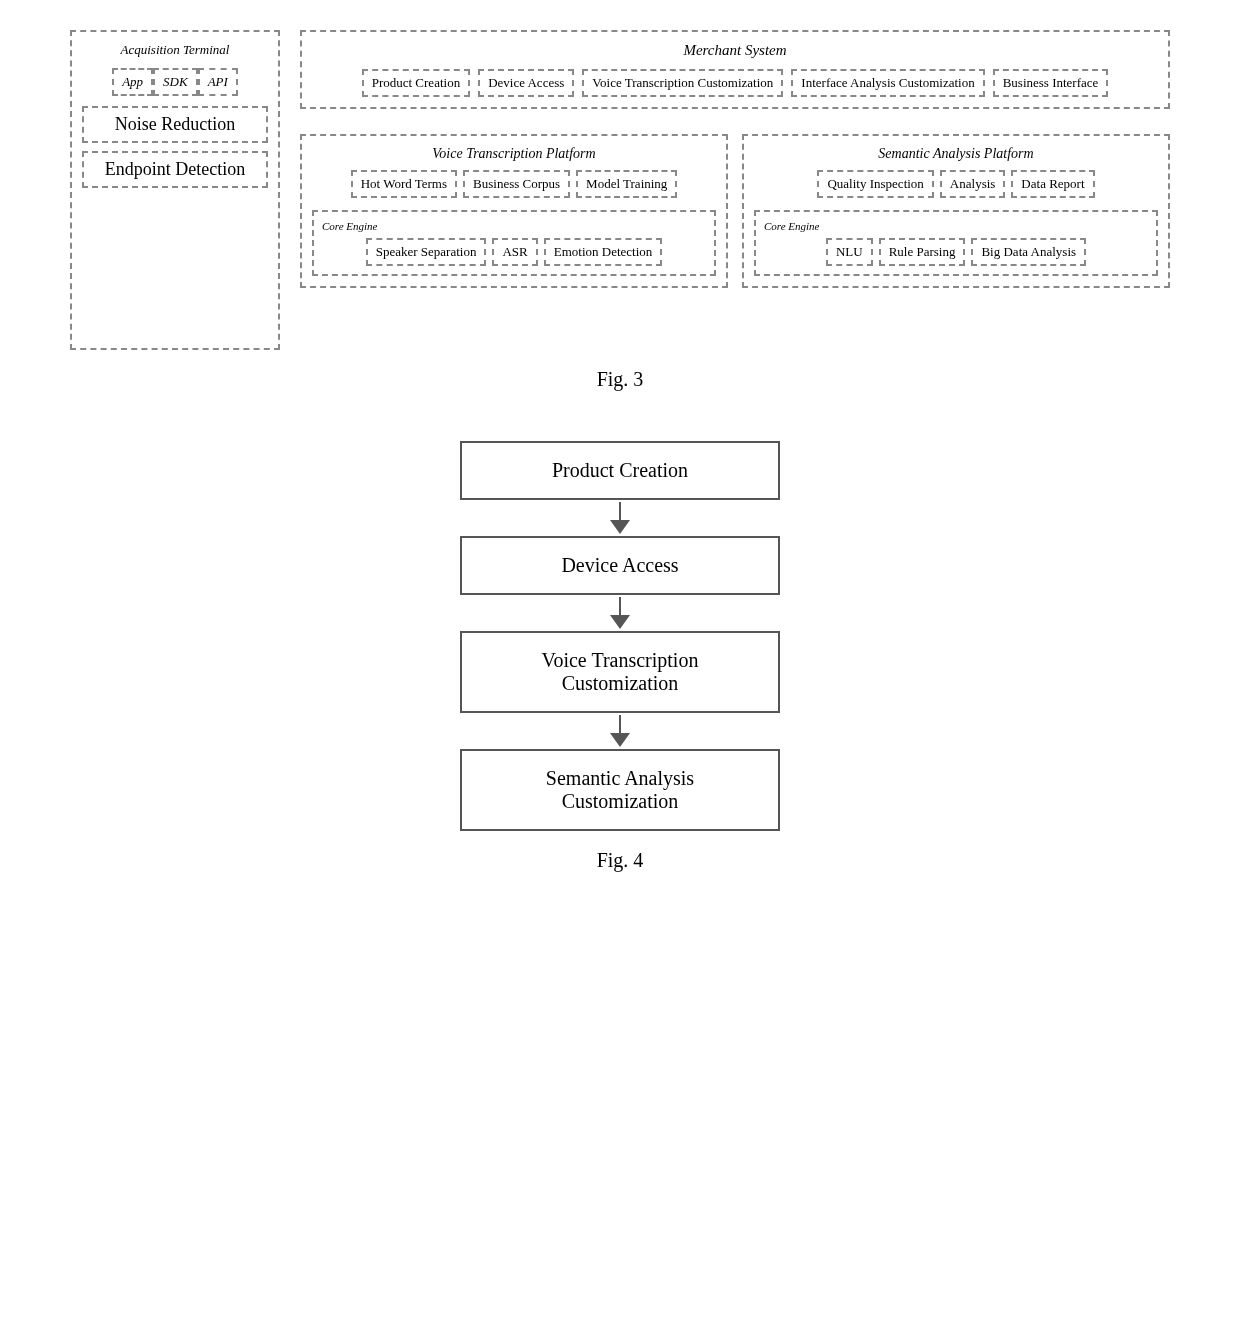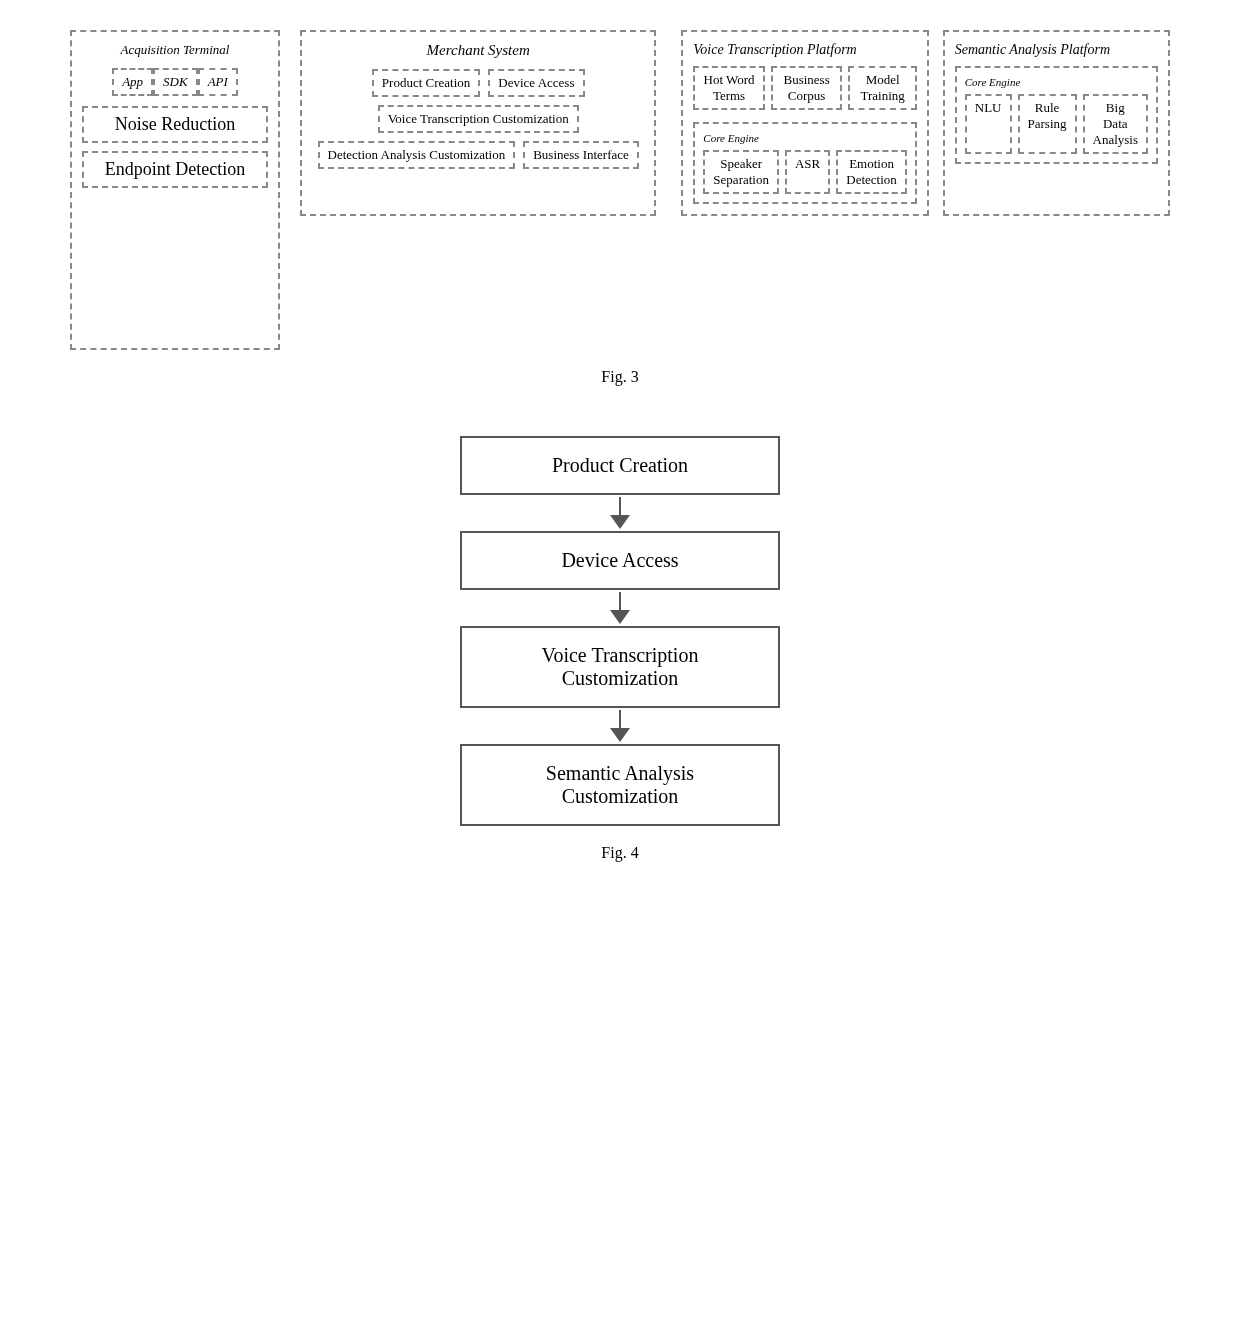--- a/index.html
+++ b/index.html
@@ -70,20 +70,21 @@
     .vap-title {
       font-size: 13px;
       font-style: italic;
       margin-bottom: 6px;
     }
 
     
     .merchant-wrapper {
       flex: 1;
       display: flex;
+      flex-direction: column;
       gap: 25px;
     }
     .merchant-system {
       border: 2px dashed #888;
       padding: 10px 14px;
       width: 100%;
     }
     .merchant-title {
       font-size: 15px;
       text-align: center;
@@ -104,20 +105,21 @@
       width: 100%;
     }
     .platform-box {
       border: 2px dashed #888;
       padding: 10px;
       flex: 1;
     }
     .platform-title {
       font-size: 14px;
       font-style: italic;
+      text-align: center;
       margin-bottom: 8px;
     }
     .platform-items {
       display: flex;
       gap: 6px;
       justify-content: center;
       margin-bottom: 12px;
     }
     .core-engine-box {
       border: 2px dashed #888;
@@ -129,21 +131,21 @@
       font-style: italic;
       margin-bottom: 6px;
     }
     .core-items {
       display: flex;
       gap: 6px;
       justify-content: center;
     }
 
     .fig-label {
-      font-size: 16px;
+      font-size: 20px;
       text-align: center;
       margin-top: 18px;
       margin-bottom: 10px;
     }
 
     
     .fig4-container {
       display: flex;
       flex-direction: column;
       align-items: center;
@@ -199,21 +201,21 @@
     </div>
 
     <div class="merchant-wrapper">
 
       <div class="merchant-system">
         <div class="merchant-title">Merchant System</div>
         <div class="merchant-items">
           <div class="small-box">Product Creation</div>
           <div class="small-box">Device Access</div>
           <div class="small-box">Voice Transcription Customization</div>
-          <div class="small-box">Detection Analysis Customization</div>
+          <div class="small-box">Interface Analysis Customization</div>
           <div class="small-box">Business Interface</div>
         </div>
       </div>
 
       <div class="platforms-row">
 
         <div class="platform-box">
           <div class="platform-title">Voice Transcription Platform</div>
           <div class="platform-items">
             <div class="small-box">Hot Word Terms</div>
@@ -225,20 +227,25 @@
             <div class="core-items">
               <div class="small-box">Speaker Separation</div>
               <div class="small-box">ASR</div>
               <div class="small-box">Emotion Detection</div>
             </div>
           </div>
         </div>
 
         <div class="platform-box">
           <div class="platform-title">Semantic Analysis Platform</div>
+          <div class="platform-items">
+            <div class="small-box">Quality Inspection</div>
+            <div class="small-box">Analysis</div>
+            <div class="small-box">Data Report</div>
+          </div>
           <div class="core-engine-box">
             <div class="core-engine-title">Core Engine</div>
             <div class="core-items">
               <div class="small-box">NLU</div>
               <div class="small-box">Rule Parsing</div>
               <div class="small-box">Big Data Analysis</div>
             </div>
           </div>
         </div>
       </div>

